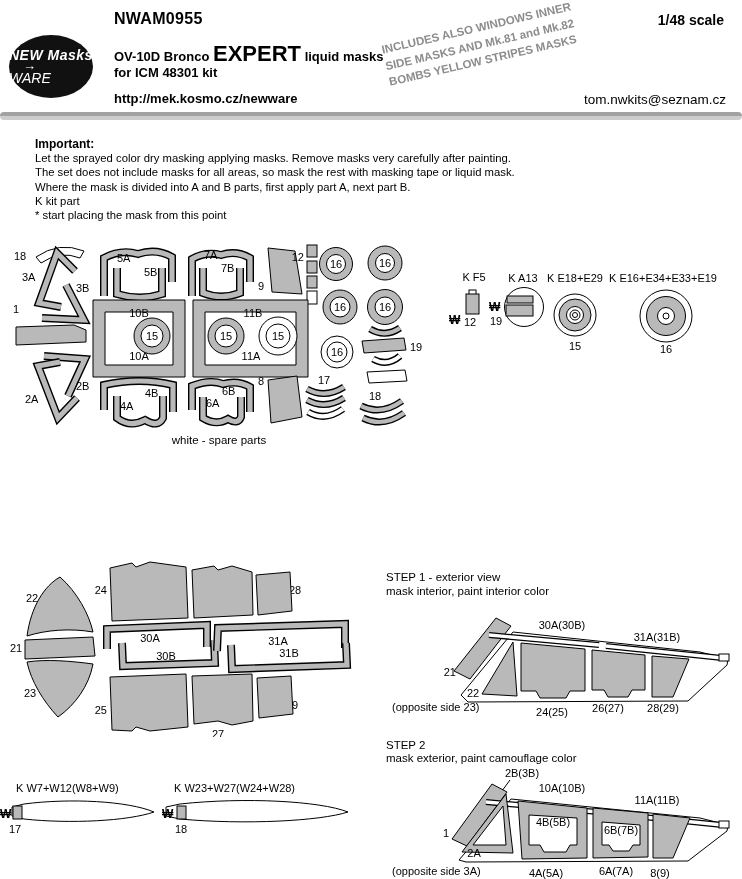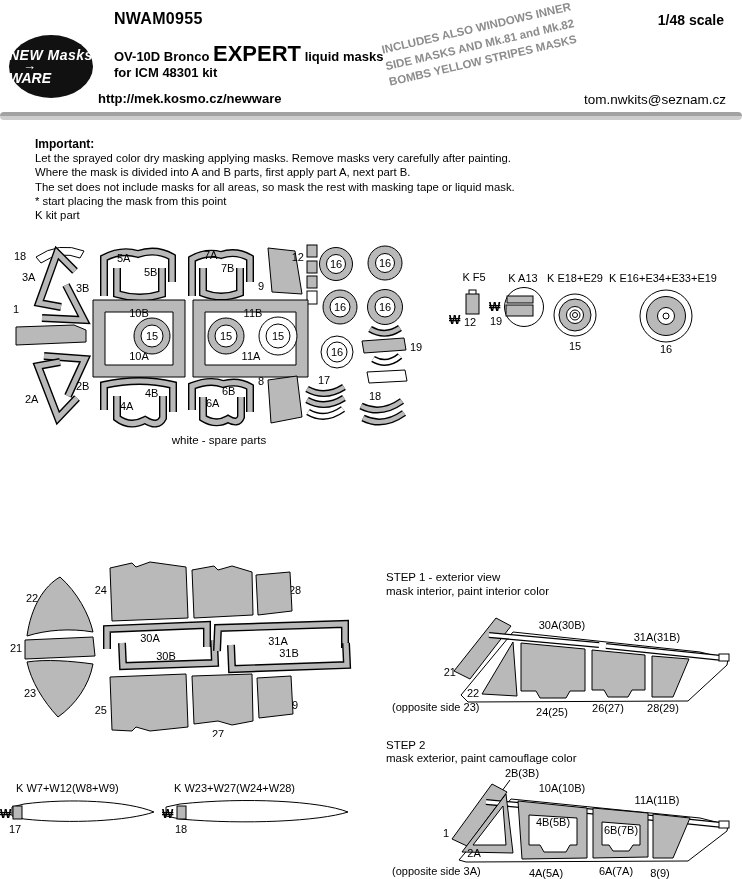--- a/index.html
+++ b/index.html
@@ -4,26 +4,26 @@
 <style>
   html,body{margin:0;padding:0;background:#e8e8e8}
   .page{position:relative;width:742px;height:879px;background:#ffffff;overflow:hidden;
         font-family:"Liberation Sans",sans-serif;color:#000}
   .abs{position:absolute}
   
   .logo{left:9px;top:35px;width:84px;height:63px;background:#111;border-radius:50%;
         color:#fff;display:flex;flex-direction:column;align-items:flex-start;justify-content:center;line-height:1.0}
   .logo .l1{font-style:italic;font-weight:bold;font-size:14px;letter-spacing:.5px;white-space:nowrap}
   .logo .arr{font-size:13px;line-height:6px;color:#fff;margin:1px 0 2px 14px}
-  .logo .l2{font-style:italic;font-weight:bold;font-size:14px}
+  .logo .l2{font-style:italic;font-weight:normal;font-size:14px}
   .code{left:114px;top:10px;font-size:16px;font-weight:bold;letter-spacing:.3px}
   .ptitle{left:114px;top:41px;font-size:13px;font-weight:bold;white-space:nowrap}
   .ptitle .big{font-size:22px}
   .kit{left:114px;top:65px;font-size:13px;font-weight:bold}
-  .url{left:98px;top:91px;font-size:13px;font-weight:bold}
+  .url{left:114px;top:91px;font-size:13px;font-weight:bold}
   .scale{right:18px;top:12px;font-size:14px;font-weight:bold}
   .email{right:16px;top:92px;font-size:13.5px;font-weight:normal}
   .includes{left:380px;top:42px;width:270px;font-size:11.5px;font-weight:bold;color:#8c8c8c;
             transform:rotate(-13deg);transform-origin:left top;line-height:1.45;white-space:nowrap}
   .divider{left:0px;top:112px;width:742px;height:8px;border-radius:4px;
            background:linear-gradient(#a2a2a2 0 55%,#cdcdcd 55% 100%)}
   
   .imp{left:35px;top:137px;font-size:11.3px;line-height:14.2px}
   .imp .h{font-weight:bold;font-size:12px}
   
@@ -65,24 +65,24 @@
     <div>INCLUDES ALSO WINDOWS INNER</div>
     <div>SIDE MASKS AND Mk.81 and Mk.82</div>
     <div>BOMBS YELLOW STRIPES MASKS</div>
   </div>
   <div class="abs email">tom.nwkits@seznam.cz</div>
   <div class="abs divider"></div>
 
   <div class="abs imp">
     <div class="h">Important:</div>
     <div>Let the sprayed color dry masking applying masks. Remove masks very carefully after painting.</div>
+    <div>The set does not include masks for all areas, so mask the rest with masking tape or liquid mask.</div>
     <div>Where the mask is divided into A and B parts, first apply part A, next part B.</div>
-    <div>The set does not include masks for all areas, so mask the rest with masking tape or liquid mask.</div>
+    <div>K kit part</div>
     <div>*  start placing the mask from this point</div>
-    <div>K kit part</div>
   </div>
 
   <svg style="top:240px" width="742" height="215" viewBox="0 240 742 215">
 
     <text x="14" y="260">18</text>
     <path class="w" d="M36,257 Q59,241 84,251 L80,258 Q60,250 41,263 Z"></path>
     <g>
       <path class="bb" d="M61,307 L39,303 L57,253 L75,271"></path>
       <path class="bg" d="M61,307 L39,303 L57,253 L75,271"></path>
     </g>

